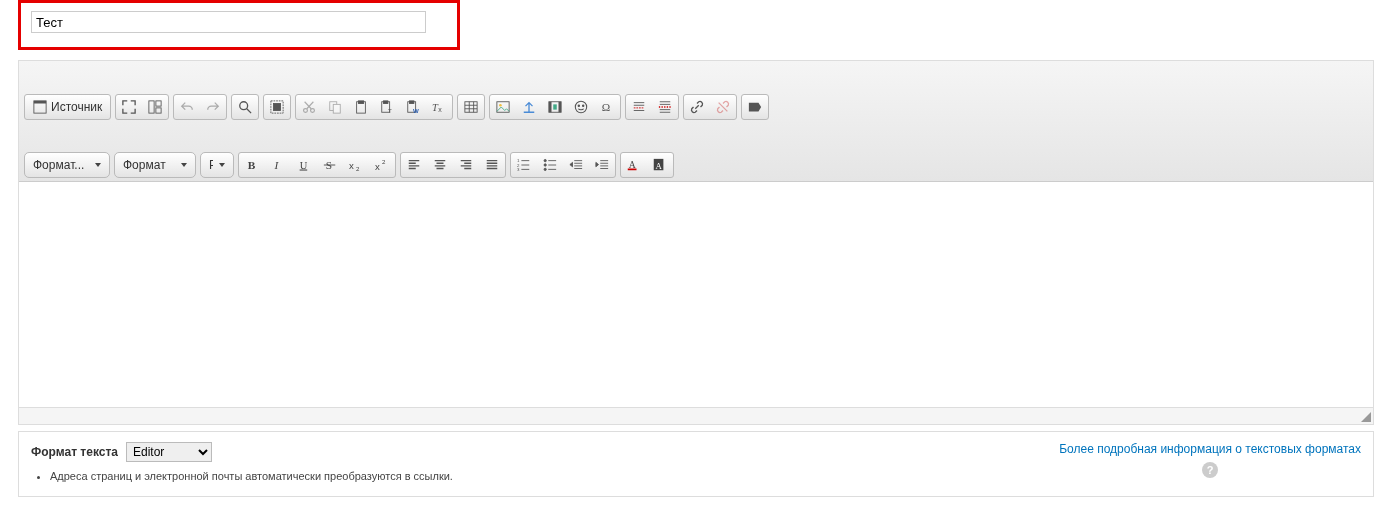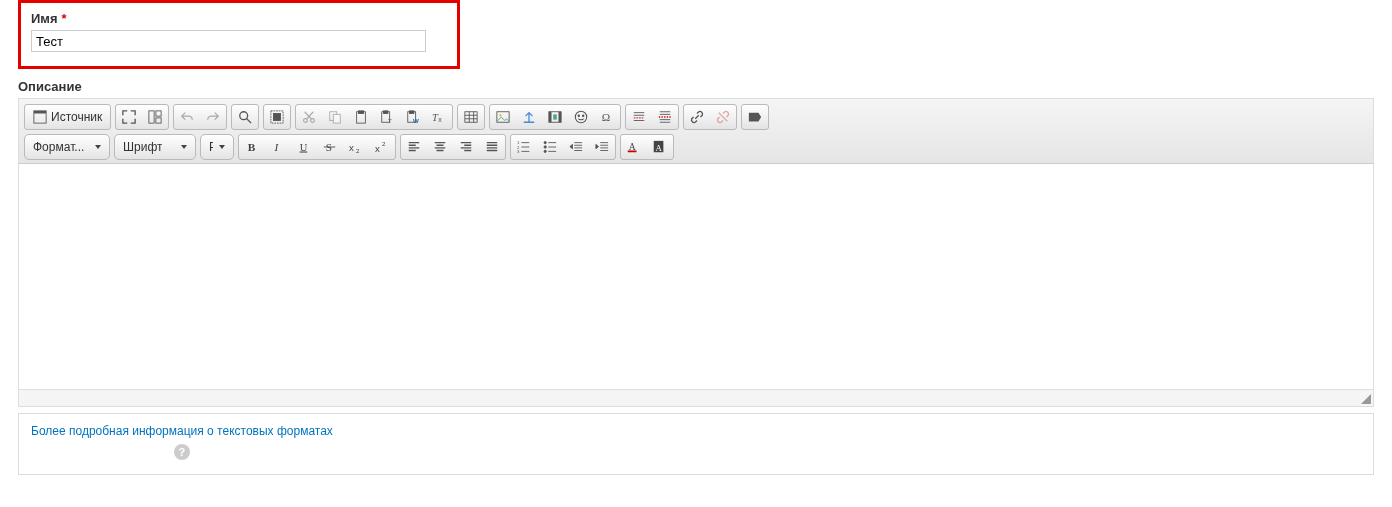--- a/index.html
+++ b/index.html
@@ -31,21 +31,21 @@
 
   .section-label { font-weight: bold; font-size: 13px; margin: 5px 0 4px 0; }
 
   
   .editor-frame { border: 1px solid #ddd; background: #fff; }
   .toolbar {
     background: linear-gradient(to bottom, #f5f5f5 0%, #e5e5e5 100%);
     border-bottom: 1px solid #ccc;
     padding: 3px 5px 1px 5px;
   }
-  .tb-row { display: flex; flex-wrap: wrap; gap: 4px; padding: 2px 0; align-items: flex-end; }
+  .tb-row { display: flex; flex-wrap: wrap; gap: 4px; padding: 2px 0; align-items: flex-end; margin-top: 28px; }
   .tb-group {
     display: inline-flex; gap: 0;
     border: 1px solid #bababa; border-radius: 3px;
     background: linear-gradient(to bottom, #fff 0%, #e4e4e4 100%);
     padding: 0;
     height: 26px;
     box-sizing: border-box;
     align-items: stretch;
   }
   .tb-btn {
@@ -115,28 +115,23 @@
     width:16px;height:16px;border-radius:50%;
     background:#ccc;color:#fff;font-size:11px;font-weight:bold;
     display:inline-flex;align-items:center;justify-content:center;
   }
 </style>
 </head>
 <body>
 <div class="page">
 
   <div class="name-box">
-    <div class="field-label">
-      <span>Имя</span>
-      <span class="req">*</span>
-    </div>
     <input type="text" class="name-input" value="Тест" style="">
   </div>
 
-  <div class="section-label">Описание</div>
 
   <div class="editor-frame">
     <div class="toolbar">
 
       <div class="tb-row">
 
         <span class="tb-group">
           <button class="tb-btn text">
             <svg width="14" height="14" viewBox="0 0 16 16">
                 <rect x="1" y="1" width="14" height="14" fill="none" stroke="#555"></rect>
@@ -319,21 +314,21 @@
 
       </div>
 
       <div class="tb-row">
 
         <span class="combo" style="width:86px">
           <span class="lbl">Формат...</span>
             <span class="caret"></span>
         </span>
         <span class="combo" style="width:82px">
-          <span class="lbl">Шрифт</span>
+          <span class="lbl">Формат</span>
             <span class="caret"></span>
         </span>
         <span class="combo" style="width:34px">
           <span class="lbl">Ра...</span>
             <span class="caret"></span>
         </span>
 
         <span class="tb-group">
           <button class="tb-btn">
               <svg width="14" height="14" viewBox="0 0 16 16">
@@ -446,19 +441,30 @@
 
     <div class="editing-area"></div>
 
     <div class="resizer">
       <div class="grip"></div>
     </div>
   </div>
 
 
   <div class="format-row">
+    <div class="format-left">
+      <div class="format-line">
+        <label>Формат текста</label>
+        <select class="format-select">
+          <option>Editor</option>
+        </select>
+      </div>
+      <ul class="hint">
+        <li>Адреса страниц и электронной почты автоматически преобразуются в ссылки.</li>
+      </ul>
+    </div>
     <div class="help-right">
       <span class="link">Более подробная информация о текстовых форматах</span>
       <span class="qmark">?</span>
     </div>
   </div>
 
 </div>
 
 </body></html>

